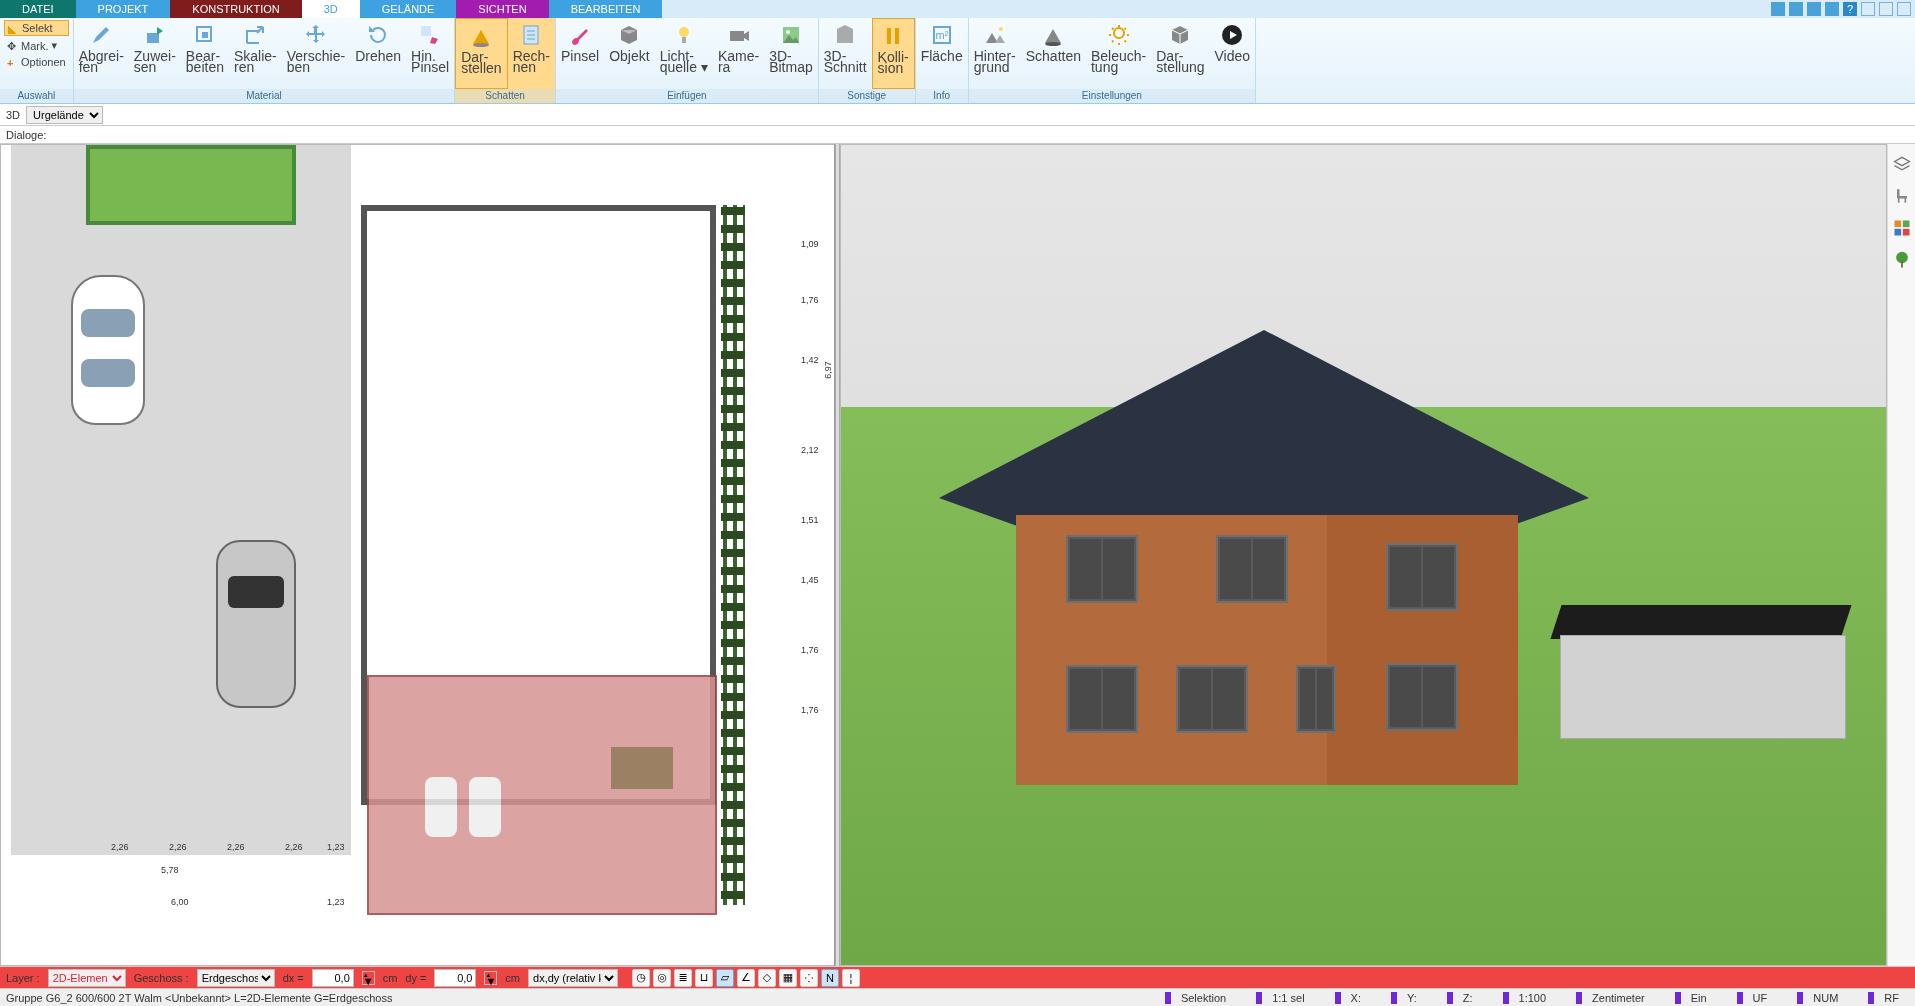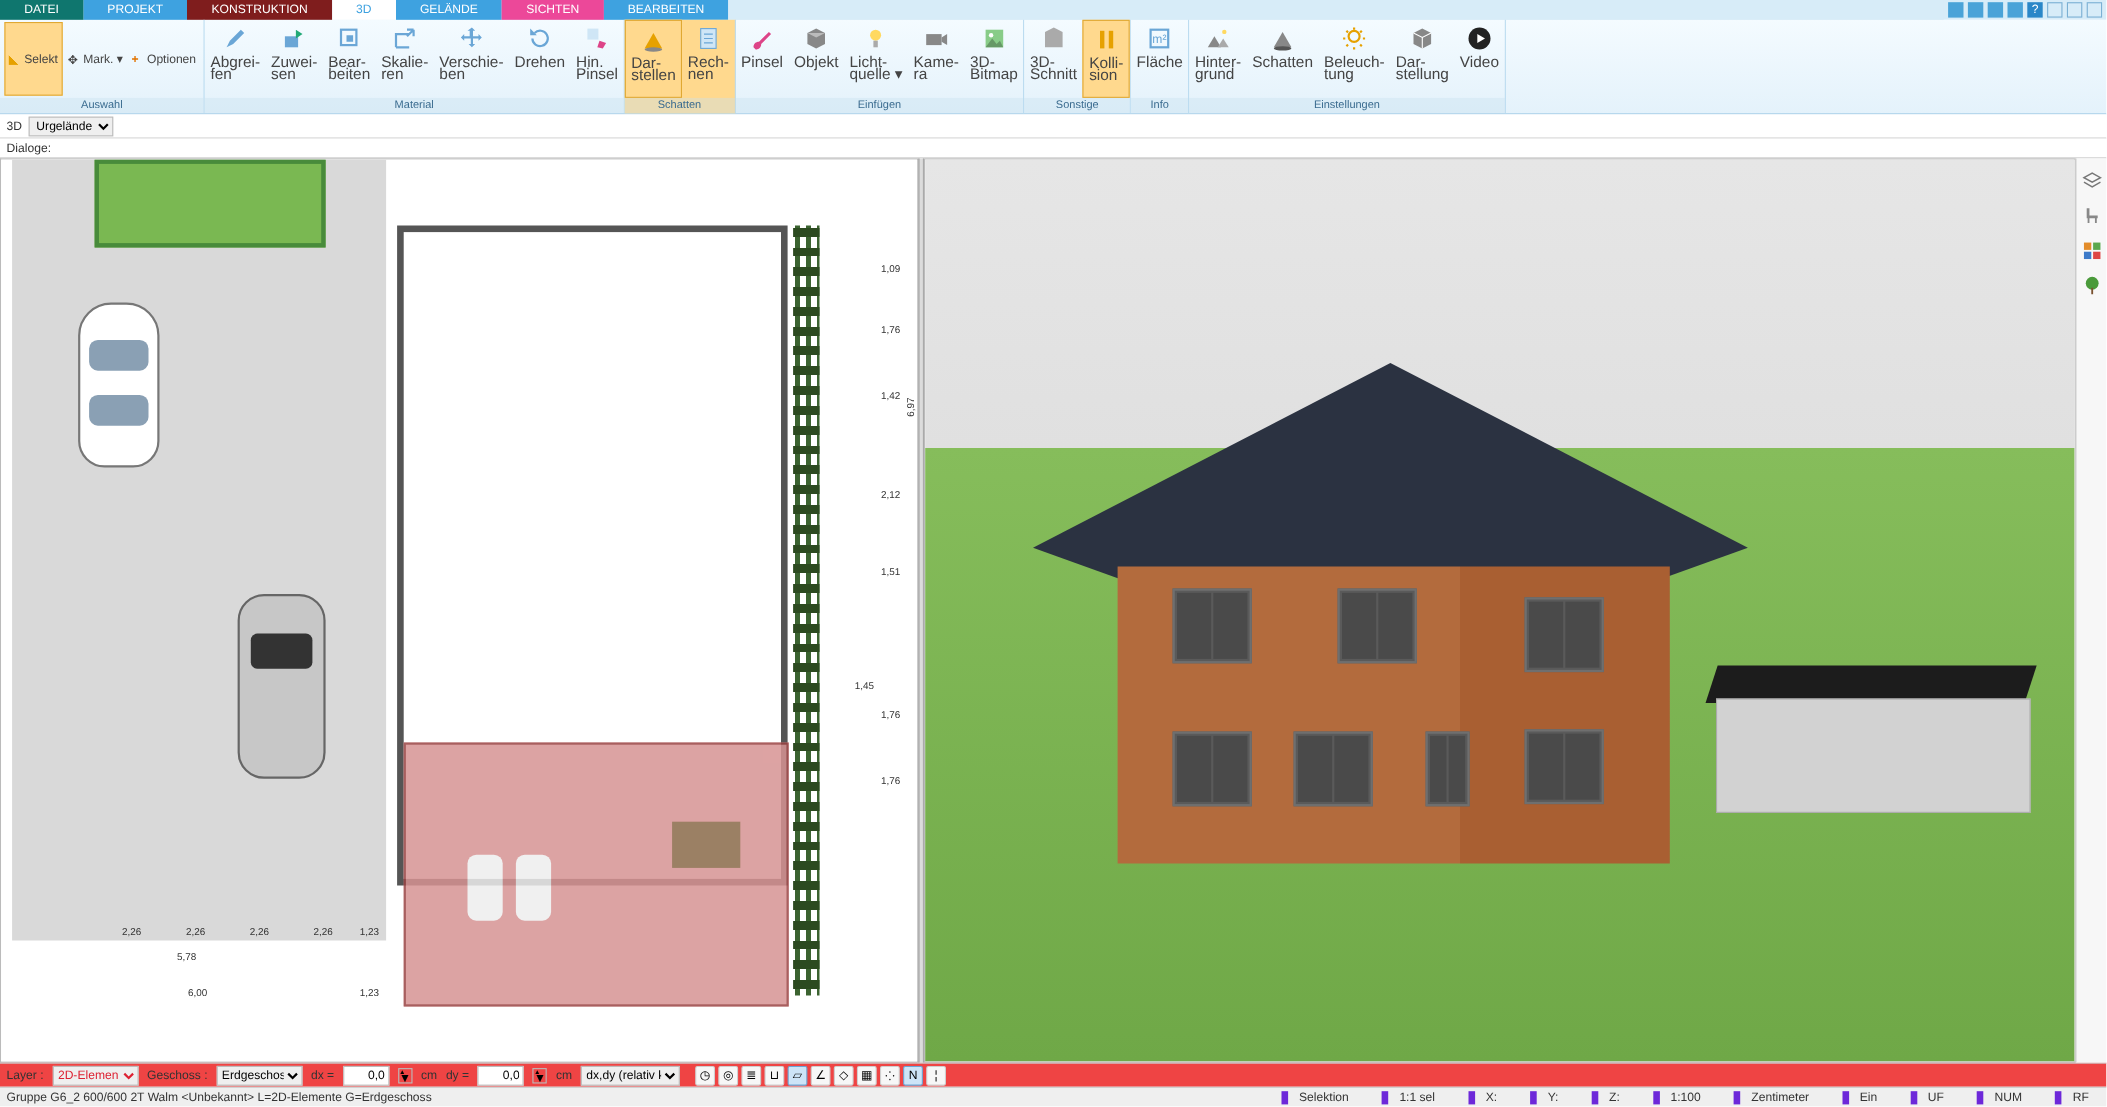--- a/index.html
+++ b/index.html
@@ -6,37 +6,37 @@
 html, body { width: 1915px; height: 1006px; overflow: hidden; background: #fff; }
 
 
 .menubar { display: flex; align-items: stretch; height: 18px; background: #d7ecf8; }
 .menubar .tab { padding: 0 22px; line-height: 18px; color: #fff; font-size: 11px; cursor: pointer; }
 .menubar .tab.file   { background:#0f766e; }
 .menubar .tab.proj   { background:#3ea2e0; }
 .menubar .tab.konst  { background:#7f1d1d; }
 .menubar .tab.threeD { background:#fff; color:#3ea2e0; }
 .menubar .tab.gel    { background:#3ea2e0; }
-.menubar .tab.sich   { background:#ec4899; }
+.menubar .tab.sich   { background:#a21caf; }
 .menubar .tab.bearb  { background:#3ea2e0; }
 .menubar .spacer { flex:1; background:#d7ecf8; }
 .menubar .win-ctl { display:flex; gap:4px; padding:2px 4px; }
 .menubar .win-ctl span { width:14px; height:14px; background:#4aa3d8; display:inline-block; }
 
 
 .ribbon { display:flex; height:86px; background:linear-gradient(#f4fbff,#e4f2fb); border-bottom:1px solid #9cc9e6; }
 .ribbon .group { display:flex; flex-direction:column; border-right:1px solid #bcdcf0; }
 .ribbon .group.active { background:#ffd98e; }
 .ribbon .group-buttons { display:flex; flex:1; }
 .ribbon .group-label { text-align:center; font-size:10px; color:#3a6b8f; padding:1px 0 2px; background:rgba(200,225,240,.4); }
 .ribbon .btn { display:flex; flex-direction:column; align-items:center; justify-content:flex-start; padding:3px 5px 0; min-width:34px; cursor:pointer; }
 .ribbon .btn.active { background:#ffd98e; border:1px solid #e0a832; }
 .ribbon .btn .ico { width:28px; height:28px; display:flex; align-items:center; justify-content:center; margin-bottom:2px; }
 .ribbon .btn .lbl { font-size:14px; color:#444; text-align:left; line-height:11px; white-space:pre-line; }
-.ribbon .sidecol { display:flex; flex-direction:row; padding:2px 4px; gap:2px; }
+.ribbon .sidecol { display:flex; flex-direction:column; padding:2px 4px; gap:2px; }
 .ribbon .sidecol .small { display:flex; align-items:center; gap:3px; font-size:10px; color:#444; padding:1px 3px; cursor:pointer; }
 .ribbon .sidecol .small.sel { background:#ffd98e; border:1px solid #e0a832; }
 .ribbon .sidecol .small .mini { width:11px; height:11px; display:inline-block; }
 
 
 .ico svg { width:24px; height:24px; }
 
 
 .subhdr { height:22px; display:flex; align-items:center; gap:6px; background:#fff; border-bottom:1px solid #ccc; padding:0 6px; }
 .subhdr .lab { font-size:11px; color:#333; }
@@ -428,21 +428,21 @@
       <div class="dim" style="left:284px; top:697px;">2,26</div>
       <div class="dim" style="left:326px; top:697px;">1,23</div>
       <div class="dim" style="left:160px; top:720px;">5,78</div>
       <div class="dim" style="left:170px; top:752px;">6,00</div>
       <div class="dim" style="left:326px; top:752px;">1,23</div>
       <div class="dim" style="left:800px; top:94px;">1,09</div>
       <div class="dim" style="left:800px; top:150px;">1,76</div>
       <div class="dim" style="left:800px; top:210px;">1,42</div>
       <div class="dim" style="left:800px; top:300px;">2,12</div>
       <div class="dim" style="left:800px; top:370px;">1,51</div>
-      <div class="dim" style="left:776px; top:430px;margin-top:43px;">1,45</div>
+      <div class="dim" style="left:800px; top:430px;">1,45</div>
       <div class="dim" style="left:800px; top:500px;">1,76</div>
       <div class="dim" style="left:800px; top:560px;">1,76</div>
       <div class="dim" style="left:818px; top:220px; transform:rotate(-90deg);">6,97</div>
     </div>
   </div>
 
   <div class="divider"></div>
 
   <div class="pane right">
     <div class="scene">

